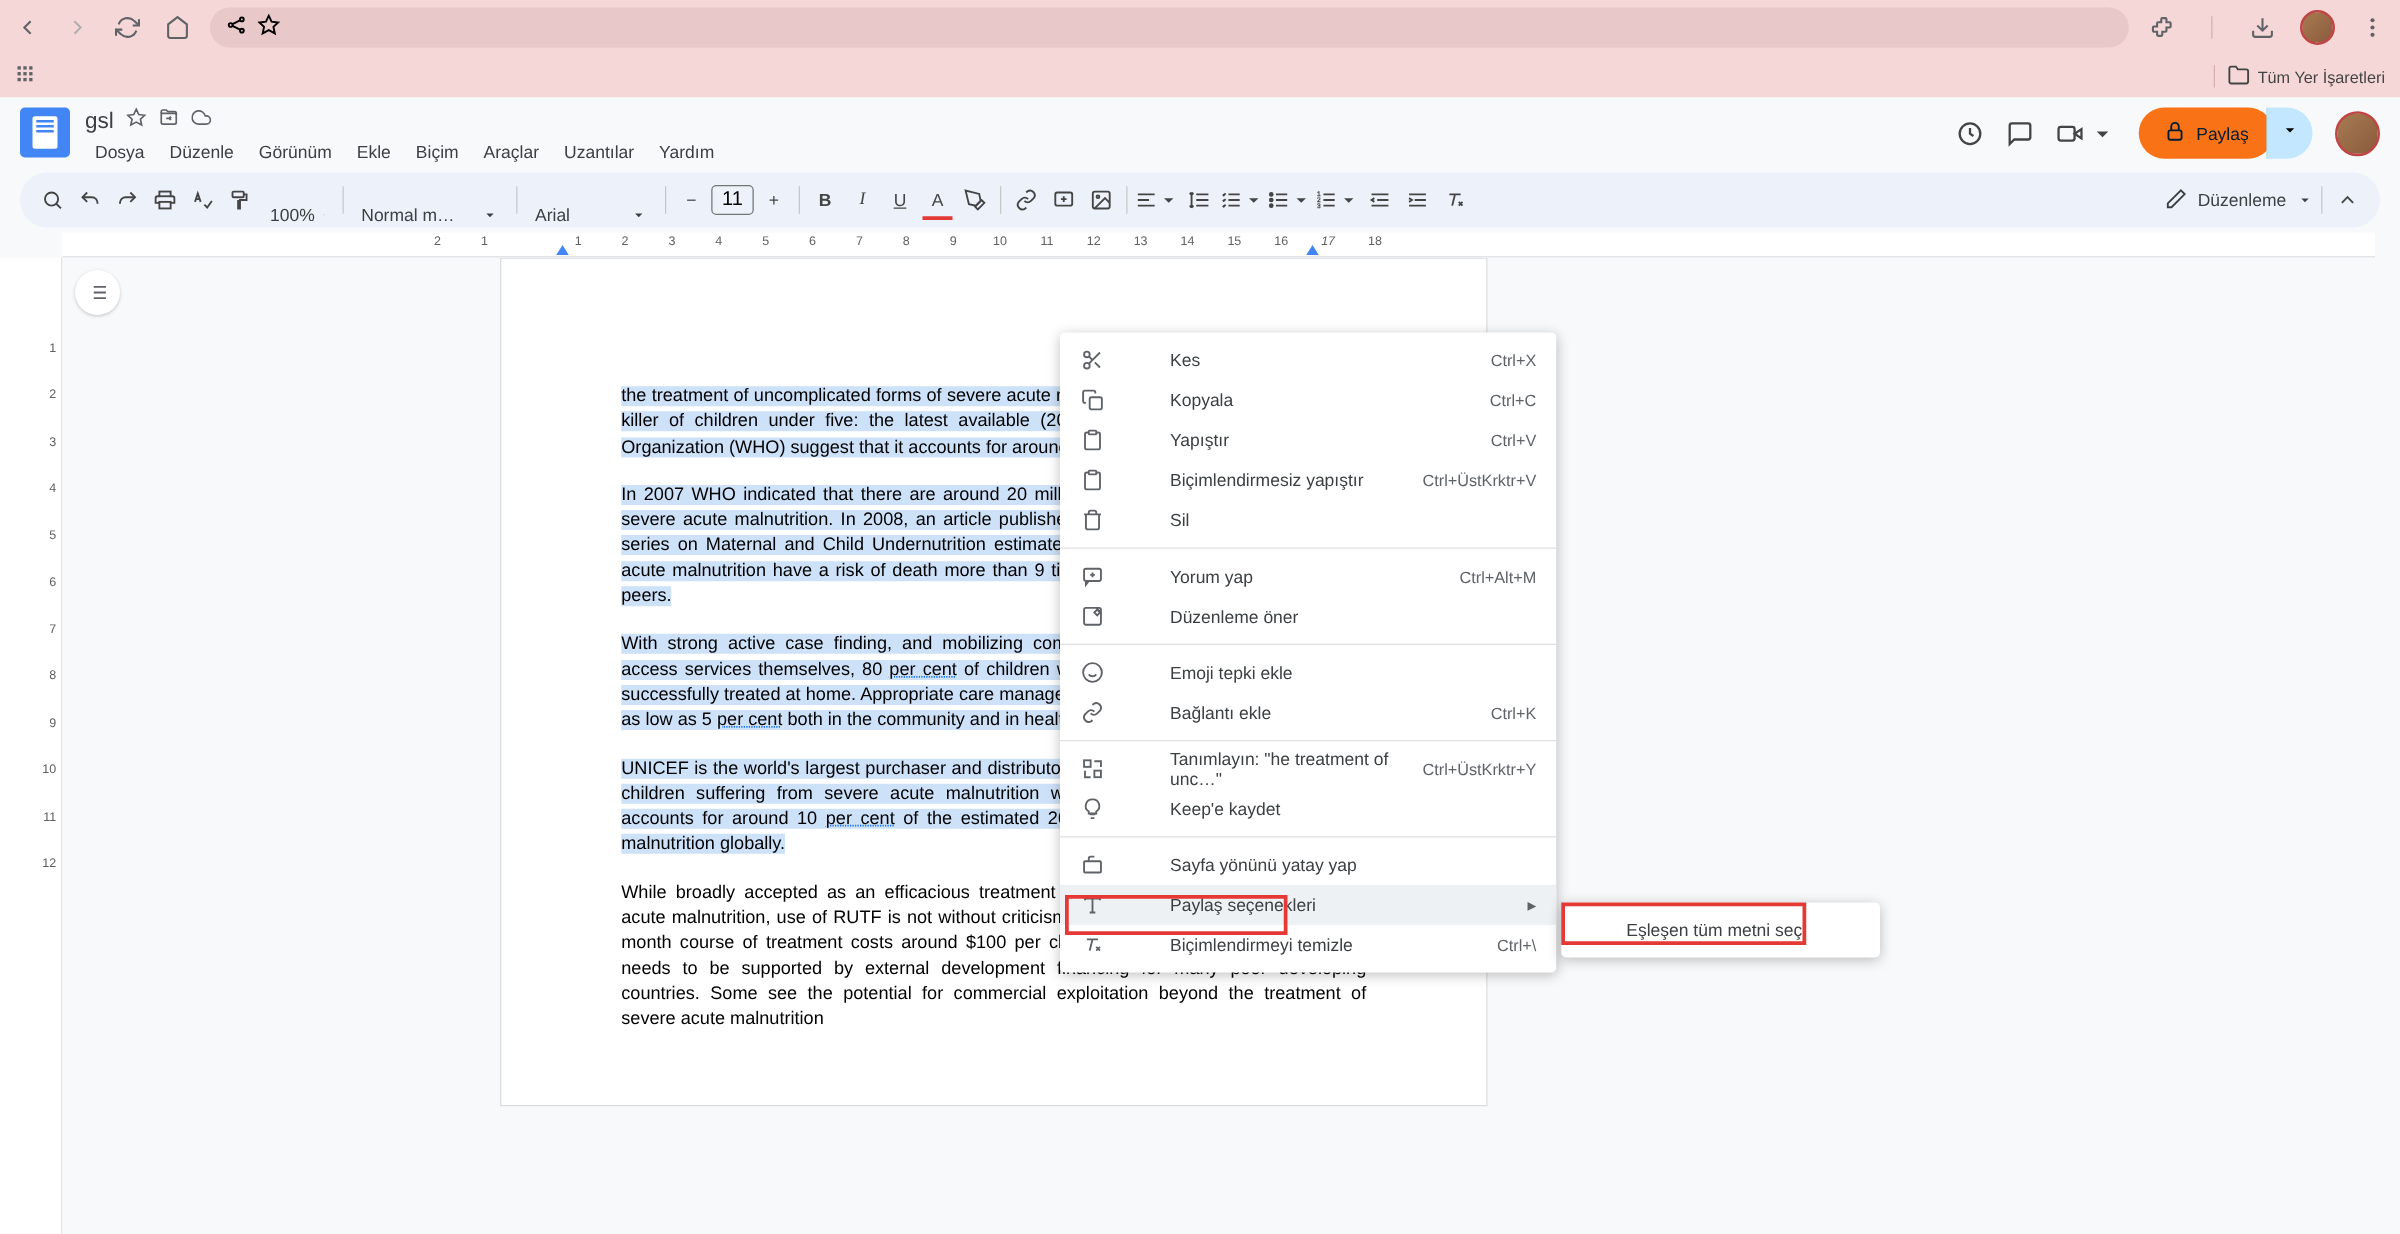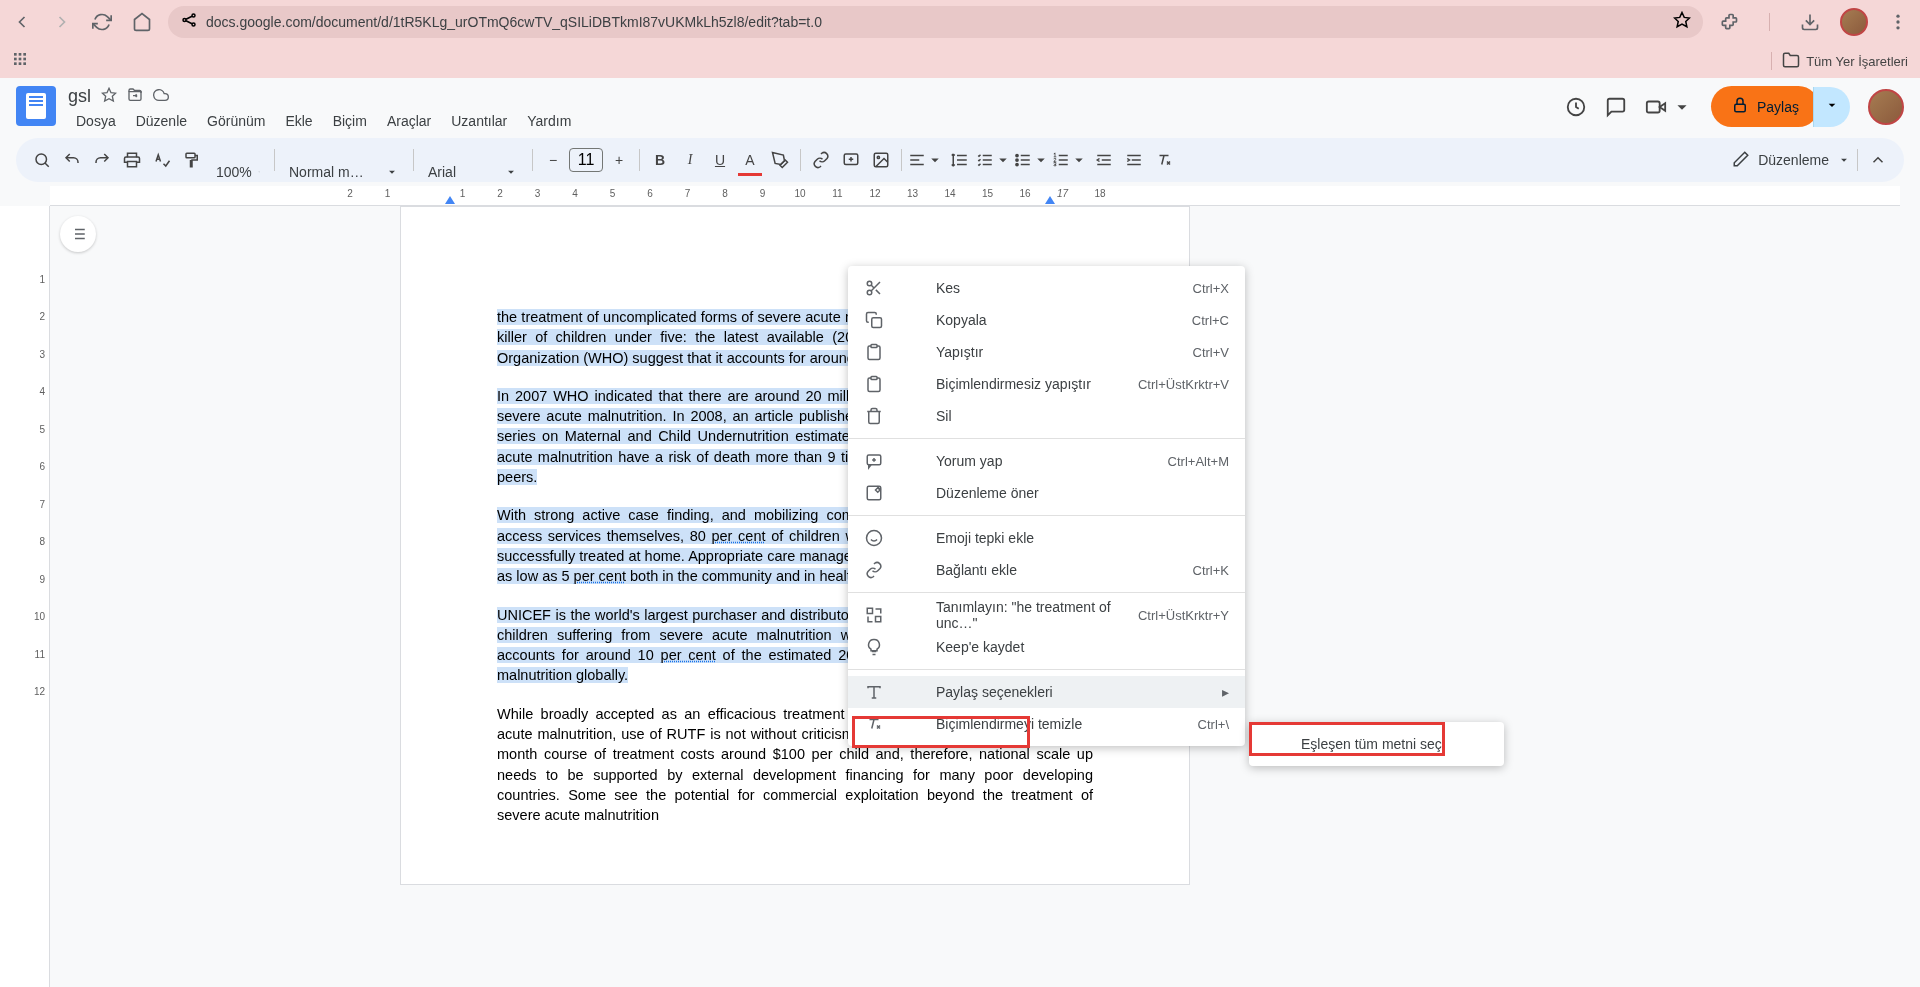--- a/index.html
+++ b/index.html
@@ -116,21 +116,20 @@
           <path d="M3 9l9-7 9 7v11a2 2 0 01-2 2H5a2 2 0 01-2-2z"></path>
         </svg>
       </div>
     <div class="url-bar">
       <span class="sz18"><svg viewBox="0 0 24 24" fill="none" stroke="currentColor" stroke-width="2">
             <circle cx="6" cy="12" r="2"></circle>
             <circle cx="18" cy="6" r="2"></circle>
             <circle cx="18" cy="18" r="2"></circle>
             <path d="M8 11l8-4M8 13l8 4"></path>
           </svg></span>
-      <span class="url-text">docs.google.com/document/d/1tR5KLg_urOTmQ6cwTV_qSILiDBTkmI87vUKMkLh5zl8/edit?tab=t.0</span>
       <span class="sz18"><svg viewBox="0 0 24 24" fill="none" stroke="currentColor" stroke-width="2">
             <polygon points="12 2 15 8.5 22 9.3 17 14 18.5 21 12 17.5 5.5 21 7 14 2 9.3 9 8.5 12 2"></polygon>
           </svg></span>
     </div>
     <div class="right-icons">
       <span class="nav-btn sz20">
           <svg viewBox="0 0 24 24" fill="none" stroke="currentColor" stroke-width="2">
             <path d="M20 7h-3V4a1 1 0 00-1-1h-3a1 1 0 00-1 1v3H9a1 1 0 00-1 1v3H5a1 1 0 00-1 1v3a1 1 0 001 1h3v3a1 1 0 001 1h3a1 1 0 001-1v-3h3a1 1 0 001-1v-3h3a1 1 0 001-1V8a1 1 0 00-1-1z" fill="none"></path>
           </svg>
         </span>
@@ -582,20 +581,30 @@
     <div class="ctx-item">
       <span class="ctx-ico sz18">
         <svg viewBox="0 0 24 24" fill="none" stroke="currentColor" stroke-width="2">
           <path d="M9 18h6M10 22h4M12 2a7 7 0 00-4 12.9V17h8v-2.1A7 7 0 0012 2z"></path>
         </svg>
       </span>
       <span class="ctx-label">Keep'e kaydet</span>
       <span class="ctx-short"></span>
     </div>
     <div class="ctx-sep"></div>
+    <div class="ctx-item">
+      <span class="ctx-ico sz18">
+        <svg viewBox="0 0 24 24" fill="none" stroke="currentColor" stroke-width="2">
+          <rect x="3" y="8" width="18" height="12" rx="1"></rect>
+          <path d="M8 8V5a2 2 0 012-2h4"></path>
+        </svg>
+      </span>
+      <span class="ctx-label">Sayfa yönünü yatay yap</span>
+      <span class="ctx-short"></span>
+    </div>
     <div class="ctx-item hover">
       <span class="ctx-ico sz18">
         <svg viewBox="0 0 24 24" fill="none" stroke="currentColor" stroke-width="2">
           <path d="M4 7V5h16v2M9 20h6M12 5v15"></path>
         </svg>
       </span>
       <span class="ctx-label">Paylaş seçenekleri</span>
       <span class="sub-arrow">▸</span>
     </div>
     <div class="ctx-item">

